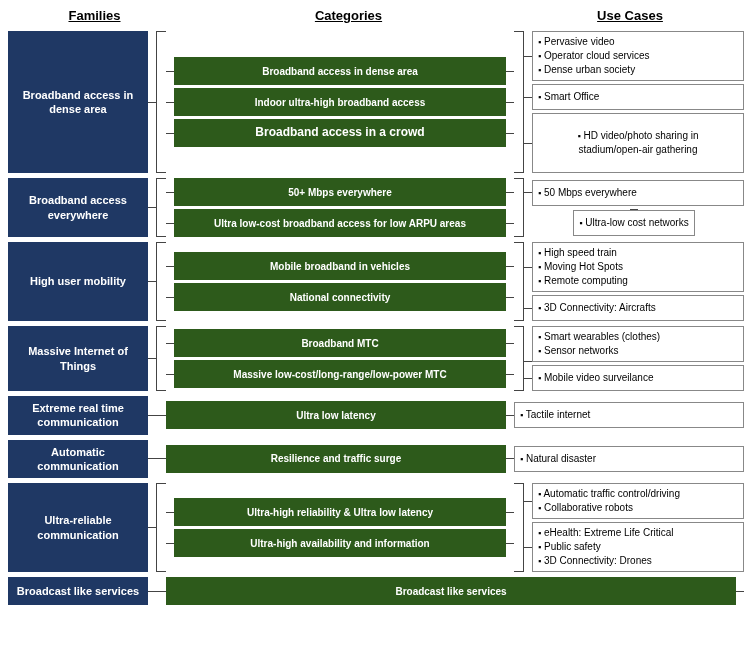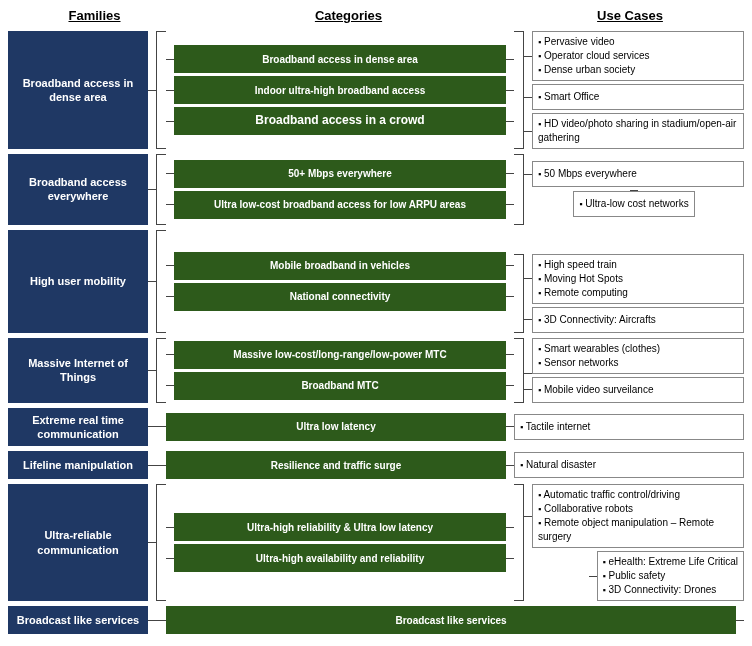--- a/index.html
+++ b/index.html
@@ -85,30 +85,30 @@
               <div style="width: 8px; height: 1px; background: rgb(68, 68, 68); flex-shrink: 0;"></div>
               <div style="border: 1px solid rgb(136, 136, 136); padding: 3px 5px; font-size: 10px; flex: 1 1 0%; line-height: 1.4; min-height: 26px; display: flex; align-items: center;">
                 <ul style="list-style: none; padding: 0px; margin: 0px;">
                   <li style="padding: 0px; margin: 0px;"><span style="font-size:9px;">▪</span> Smart Office</li>
                 </ul>
               </div>
             </div>
             <div style="display: flex; align-items: center;">
               <div style="width: 8px; height: 1px; background: rgb(68, 68, 68); flex-shrink: 0;"></div>
               <div style="border: 1px solid rgb(136, 136, 136); padding: 3px 5px; font-size: 10px; flex: 1 1 0%; line-height: 1.4; min-height: 26px; display: flex; align-items: center;">
-                <ul style="list-style: none; padding: 0px; margin: 0px;">
+                <ul style="list-style: none; padding: 0px; margin: 12px; text-align: center;">
                   <li style="padding: 0px; margin: 0px;"><span style="font-size:9px;">▪</span> HD video/photo sharing in stadium/open-air gathering</li>
                 </ul>
               </div>
             </div>
           </div>
         </div>
       </div>
       <div style="display: flex; align-items: stretch; margin-bottom: 5px;">
-        <div style="width: 140px; min-width: 140px; background: rgb(31, 56, 100); color: rgb(255, 255, 255); font-weight: bold; font-size: 11px; text-align: center; display: flex; align-items: center; justify-content: center; padding: 21px 6px; line-height: 1.3;">Broadband access everywhere</div>
+        <div style="width: 140px; min-width: 140px; background: rgb(31, 56, 100); color: rgb(255, 255, 255); font-weight: bold; font-size: 11px; text-align: center; display: flex; align-items: center; justify-content: center; padding: 15px 6px; line-height: 1.3;">Broadband access everywhere</div>
         <div style="width: 8px; display: flex; align-items: center; flex-shrink: 0;">
           <div style="width:8px; height:1px; background:#444;"></div>
         </div>
         <div style="display: flex; flex: 1 0 0%; align-items: stretch;">
           <div style="display: flex; flex: 1 1 0%;">
             <div style="flex-shrink: 0; width: 10px; align-self: stretch; position: relative; display: flex; flex-direction: column; justify-content: center; border-left: 1px solid rgb(68, 68, 68); border-top: 1px solid rgb(68, 68, 68); border-bottom: 1px solid rgb(68, 68, 68); margin-left: 0px;"></div>
             <div style="display: flex; flex-direction: column; gap: 3px; flex: 1 1 0%; justify-content: center;">
               <div style="display: flex; align-items: center;">
                 <div style="width: 8px; height: 1px; background: rgb(68, 68, 68); flex-shrink: 0;"></div>
                 <div style="background: rgb(45, 90, 27); color: rgb(255, 255, 255); font-weight: bold; font-size: 10px; text-align: center; padding: 5px 6px; flex: 1 1 0%; display: flex; align-items: center; justify-content: center; line-height: 1.3; min-height: 28px;">50+ Mbps everywhere</div>
@@ -159,21 +159,21 @@
                 <div style="width: 8px; height: 1px; background: rgb(68, 68, 68); flex-shrink: 0;"></div>
               </div>
               <div style="display: flex; align-items: center;">
                 <div style="width: 8px; height: 1px; background: rgb(68, 68, 68); flex-shrink: 0;"></div>
                 <div style="background: rgb(45, 90, 27); color: rgb(255, 255, 255); font-weight: bold; font-size: 10px; text-align: center; padding: 5px 6px; flex: 1 1 0%; display: flex; align-items: center; justify-content: center; line-height: 1.3; min-height: 28px;">National connectivity</div>
                 <div style="width: 8px; height: 1px; background: rgb(68, 68, 68); flex-shrink: 0;"></div>
               </div>
             </div>
           </div>
         </div>
-        <div style="display: flex; width: 230px; flex-shrink: 0; margin-top: 24px;">
+        <div style="display: flex; width: 230px; flex-shrink: 0;">
           <div style="flex-shrink: 0; width: 10px; align-self: stretch; border-right: 1px solid rgb(68, 68, 68); border-top: 1px solid rgb(68, 68, 68); border-bottom: 1px solid rgb(68, 68, 68);"></div>
           <div style="display: flex; flex-direction: column; gap: 3px; flex: 1 1 0%; justify-content: center;">
             <div style="display: flex; align-items: center;">
               <div style="width: 8px; height: 1px; background: rgb(68, 68, 68); flex-shrink: 0;"></div>
               <div style="border: 1px solid rgb(136, 136, 136); padding: 3px 5px; font-size: 10px; flex: 1 1 0%; line-height: 1.4; min-height: 26px; display: flex; align-items: center;">
                 <ul style="list-style: none; padding: 0px; margin: 0px;">
                   <li style="padding: 0px; margin: 0px;"><span style="font-size:9px;">▪</span> High speed train</li>
                   <li style="padding: 0px; margin: 0px;"><span style="font-size:9px;">▪</span> Moving Hot Spots</li>
                   <li style="padding: 0px; margin: 0px;"><span style="font-size:9px;">▪</span> Remote computing</li>
                 </ul>
@@ -194,26 +194,26 @@
         <div style="width: 140px; min-width: 140px; background: rgb(31, 56, 100); color: rgb(255, 255, 255); font-weight: bold; font-size: 11px; text-align: center; display: flex; align-items: center; justify-content: center; padding: 5px 6px; line-height: 1.3;">Massive Internet of Things</div>
         <div style="width: 8px; display: flex; align-items: center; flex-shrink: 0;">
           <div style="width:8px; height:1px; background:#444;"></div>
         </div>
         <div style="display: flex; flex: 1 0 0%; align-items: stretch;">
           <div style="display: flex; flex: 1 1 0%;">
             <div style="flex-shrink: 0; width: 10px; align-self: stretch; position: relative; display: flex; flex-direction: column; justify-content: center; border-left: 1px solid rgb(68, 68, 68); border-top: 1px solid rgb(68, 68, 68); border-bottom: 1px solid rgb(68, 68, 68); margin-left: 0px;"></div>
             <div style="display: flex; flex-direction: column; gap: 3px; flex: 1 1 0%; justify-content: center;">
               <div style="display: flex; align-items: center;">
                 <div style="width: 8px; height: 1px; background: rgb(68, 68, 68); flex-shrink: 0;"></div>
+                <div style="background: rgb(45, 90, 27); color: rgb(255, 255, 255); font-weight: bold; font-size: 10px; text-align: center; padding: 5px 6px; flex: 1 1 0%; display: flex; align-items: center; justify-content: center; line-height: 1.3; min-height: 28px;">Broadband MTC</div>
+                <div style="width: 8px; height: 1px; background: rgb(68, 68, 68); flex-shrink: 0;"></div>
+              </div>
+              <div style="display: flex; align-items: center;">
+                <div style="width: 8px; height: 1px; background: rgb(68, 68, 68); flex-shrink: 0;"></div>
                 <div style="background: rgb(45, 90, 27); color: rgb(255, 255, 255); font-weight: bold; font-size: 10px; text-align: center; padding: 5px 6px; flex: 1 1 0%; display: flex; align-items: center; justify-content: center; line-height: 1.3; min-height: 28px;">Massive low-cost/long-range/low-power MTC</div>
-                <div style="width: 8px; height: 1px; background: rgb(68, 68, 68); flex-shrink: 0;"></div>
-              </div>
-              <div style="display: flex; align-items: center;">
-                <div style="width: 8px; height: 1px; background: rgb(68, 68, 68); flex-shrink: 0;"></div>
-                <div style="background: rgb(45, 90, 27); color: rgb(255, 255, 255); font-weight: bold; font-size: 10px; text-align: center; padding: 5px 6px; flex: 1 1 0%; display: flex; align-items: center; justify-content: center; line-height: 1.3; min-height: 28px;">Broadband MTC</div>
                 <div style="width: 8px; height: 1px; background: rgb(68, 68, 68); flex-shrink: 0;"></div>
               </div>
             </div>
           </div>
         </div>
         <div style="display: flex; width: 230px; flex-shrink: 0;">
           <div style="flex-shrink: 0; width: 10px; align-self: stretch; border-right: 1px solid rgb(68, 68, 68); border-top: 1px solid rgb(68, 68, 68); border-bottom: 1px solid rgb(68, 68, 68);"></div>
           <div style="display: flex; flex-direction: column; gap: 3px; flex: 1 1 0%; justify-content: center;">
             <div style="display: flex; align-items: flex-end;">
               <div style="width: 8px; height: 1px; background: rgb(68, 68, 68); flex-shrink: 0;"></div>
@@ -257,21 +257,21 @@
               <div style="border: 1px solid rgb(136, 136, 136); padding: 3px 5px; font-size: 10px; flex: 1 1 0%; line-height: 1.4; min-height: 26px; display: flex; align-items: center;">
                 <ul style="list-style: none; padding: 0px; margin: 0px;">
                   <li style="padding: 0px; margin: 0px;"><span style="font-size:9px;">▪</span> Tactile internet</li>
                 </ul>
               </div>
             </div>
           </div>
         </div>
       </div>
       <div style="display: flex; align-items: stretch; margin-bottom: 5px;">
-        <div style="width: 140px; min-width: 140px; background: rgb(31, 56, 100); color: rgb(255, 255, 255); font-weight: bold; font-size: 11px; text-align: center; display: flex; align-items: center; justify-content: center; padding: 5px 6px; line-height: 1.3;">Lifeline manipulation</div>
+        <div style="width: 140px; min-width: 140px; background: rgb(31, 56, 100); color: rgb(255, 255, 255); font-weight: bold; font-size: 11px; text-align: center; display: flex; align-items: center; justify-content: center; padding: 5px 6px; line-height: 1.3;">Automatic communication</div>
         <div style="width: 8px; display: flex; align-items: center; flex-shrink: 0;">
           <div style="width:8px; height:1px; background:#444;"></div>
         </div>
         <div style="display: flex; flex: 1 0 0%; align-items: stretch;">
           <div style="display: flex; flex: 1 1 0%;">
             <div style="width: 10px; height: 1px; background: rgb(68, 68, 68); align-self: center; flex-shrink: 0;"></div>
             <div style="display: flex; flex-direction: column; gap: 3px; flex: 1 1 0%; justify-content: center;">
               <div style="display: flex; align-items: center;">
                 <div style="background: rgb(45, 90, 27); color: rgb(255, 255, 255); font-weight: bold; font-size: 10px; text-align: center; padding: 5px 6px; flex: 1 1 0%; display: flex; align-items: center; justify-content: center; line-height: 1.3; min-height: 28px;">Resilience and traffic surge</div>
                 <div style="width: 8px; height: 1px; background: rgb(68, 68, 68); flex-shrink: 0;"></div>
@@ -300,36 +300,35 @@
           <div style="display: flex; flex: 1 1 0%;">
             <div style="flex-shrink: 0; width: 10px; align-self: stretch; position: relative; display: flex; flex-direction: column; justify-content: center; border-left: 1px solid rgb(68, 68, 68); border-top: 1px solid rgb(68, 68, 68); border-bottom: 1px solid rgb(68, 68, 68); margin-left: 0px;"></div>
             <div style="display: flex; flex-direction: column; gap: 3px; flex: 1 1 0%; justify-content: center;">
               <div style="display: flex; align-items: center;">
                 <div style="width: 8px; height: 1px; background: rgb(68, 68, 68); flex-shrink: 0;"></div>
                 <div style="background: rgb(45, 90, 27); color: rgb(255, 255, 255); font-weight: bold; font-size: 10px; text-align: center; padding: 5px 0; flex: 1 1 0%; display: flex; align-items: center; justify-content: center; line-height: 1.3; min-height: 28px;">Ultra-high reliability &amp; Ultra low latency</div>
                 <div style="width: 8px; height: 1px; background: rgb(68, 68, 68); flex-shrink: 0;"></div>
               </div>
               <div style="display: flex; align-items: center;">
                 <div style="width: 8px; height: 1px; background: rgb(68, 68, 68); flex-shrink: 0;"></div>
-                <div style="background: rgb(45, 90, 27); color: rgb(255, 255, 255); font-weight: bold; font-size: 10px; text-align: center; padding: 5px 6px; flex: 1 1 0%; display: flex; align-items: center; justify-content: center; line-height: 1.3; min-height: 28px;">Ultra-high availability and reliability</div>
-                <div style="width: 8px; height: 1px; background: rgb(68, 68, 68); flex-shrink: 0;"></div>
-              </div>
-            </div>
-          </div>
-        </div>
-        <div style="display: flex; width: 230px; flex-shrink: 0;">
-          <div style="flex-shrink: 0; width: 10px; align-self: stretch; border-right: 1px solid rgb(68, 68, 68); border-top: 1px solid rgb(68, 68, 68); border-bottom: 1px solid rgb(68, 68, 68);"></div>
-          <div style="display: flex; flex-direction: column; gap: 3px; flex: 1 1 0%; justify-content: center; align-items: flex-end;">
+                <div style="background: rgb(45, 90, 27); color: rgb(255, 255, 255); font-weight: bold; font-size: 10px; text-align: center; padding: 5px 6px; flex: 1 1 0%; display: flex; align-items: center; justify-content: center; line-height: 1.3; min-height: 28px;">Ultra-high availability and information</div>
+                <div style="width: 8px; height: 1px; background: rgb(68, 68, 68); flex-shrink: 0;"></div>
+              </div>
+            </div>
+          </div>
+        </div>
+        <div style="display: flex; width: 230px; flex-shrink: 0;">
+          <div style="flex-shrink: 0; width: 10px; align-self: stretch; border-right: 1px solid rgb(68, 68, 68); border-top: 1px solid rgb(68, 68, 68); border-bottom: 1px solid rgb(68, 68, 68);"></div>
+          <div style="display: flex; flex-direction: column; gap: 3px; flex: 1 1 0%; justify-content: center;">
             <div style="display: flex; align-items: center;">
               <div style="width: 8px; height: 1px; background: rgb(68, 68, 68); flex-shrink: 0;"></div>
               <div style="border: 1px solid rgb(136, 136, 136); padding: 3px 5px; font-size: 10px; flex: 1 1 0%; line-height: 1.4; min-height: 26px; display: flex; align-items: center;">
                 <ul style="list-style: none; padding: 0px; margin: 0px;">
                   <li style="padding: 0px; margin: 0px;"><span style="font-size:9px;">▪</span> Automatic traffic control/driving</li>
                   <li style="padding: 0px; margin: 0px;"><span style="font-size:9px;">▪</span> Collaborative robots</li>
-                  <li style="padding: 0px; margin: 0px;"><span style="font-size:9px;">▪</span> Remote object manipulation – Remote surgery</li>
                 </ul>
               </div>
             </div>
             <div style="display: flex; align-items: center;">
               <div style="width: 8px; height: 1px; background: rgb(68, 68, 68); flex-shrink: 0;"></div>
               <div style="border: 1px solid rgb(136, 136, 136); padding: 3px 5px; font-size: 10px; flex: 1 1 0%; line-height: 1.4; min-height: 26px; display: flex; align-items: center;">
                 <ul style="list-style: none; padding: 0px; margin: 0px;">
                   <li style="padding: 0px; margin: 0px;"><span style="font-size:9px;">▪</span> eHealth: Extreme Life Critical</li>
                   <li style="padding: 0px; margin: 0px;"><span style="font-size:9px;">▪</span> Public safety</li>
                   <li style="padding: 0px; margin: 0px;"><span style="font-size:9px;">▪</span> 3D Connectivity: Drones</li>

